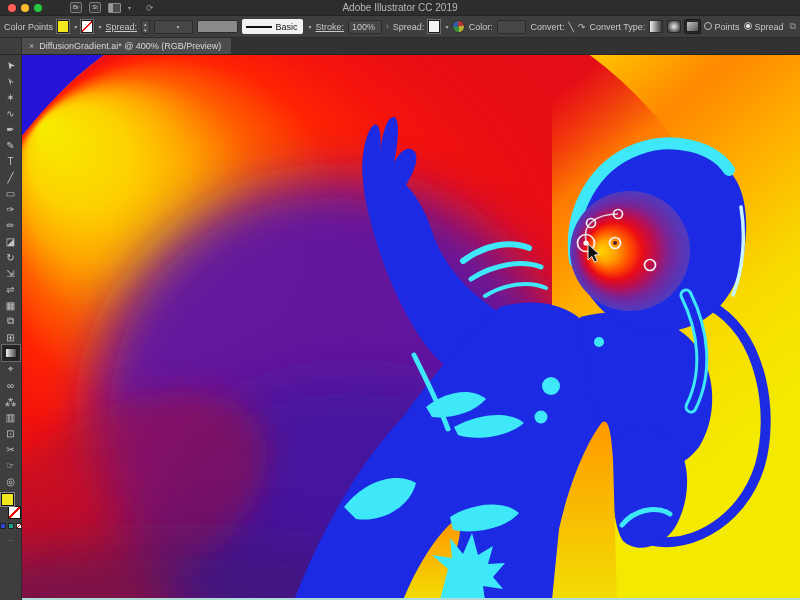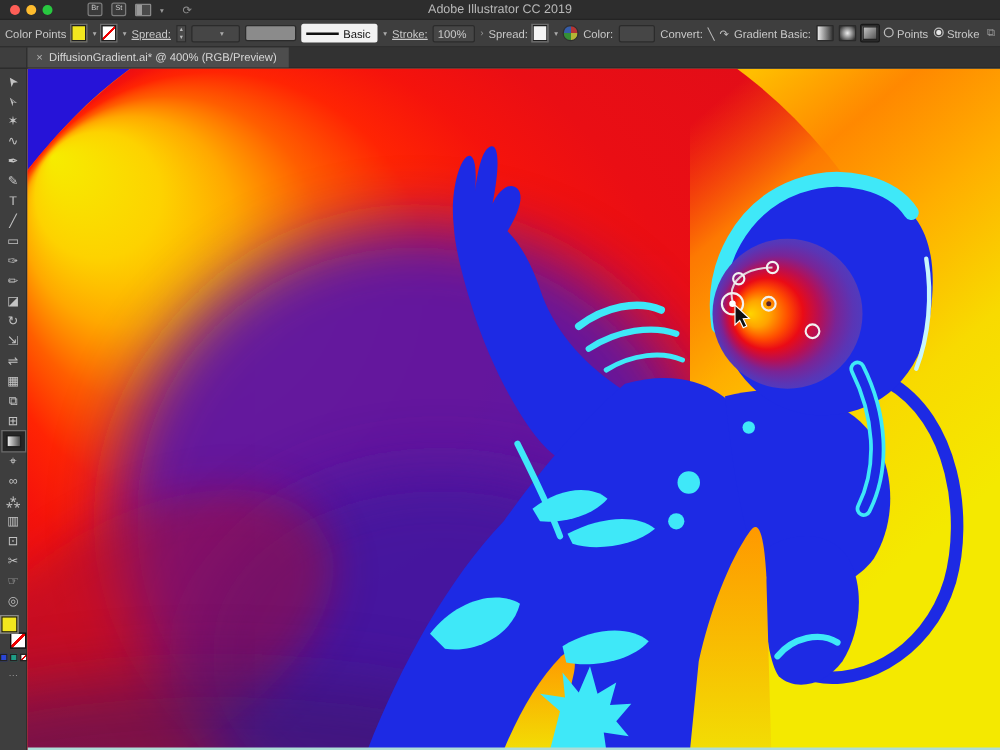--- a/index.html
+++ b/index.html
@@ -131,31 +131,31 @@
   <span class="sep-arrow">›</span>
   <span class="cb-label">Spread:</span>
   <span class="swatch" style="background:#f4f4f4"></span>
   <span class="chev">▾</span>
   <span class="recolor"></span>
   <span class="cb-label">Color:</span>
   <div class="ddark" style="width:30px"></div>
   <span class="cb-label">Convert:</span>
   <span style="font-size:9px;color:#c0c0c0">╲</span>
   <span style="font-size:9px;color:#c0c0c0">↷</span>
-  <span class="cb-label">Gradient Basic:</span>
+  <span class="cb-label">Convert Type:</span>
   <span class="gt-btn gt-linear"></span>
   <span class="gt-btn gt-radial"></span>
   <span class="gt-btn gt-free active"></span>
   <span class="radio">
     <span class="rdot"></span>
     <span>Points</span>
   </span>
   <span class="radio">
     <span class="rdot on"></span>
-    <span>Stroke</span>
+    <span>Spread</span>
   </span>
   <span class="cb-right-icon">⧉</span>
 </div>
 
 <div class="tabbar">
   <div class="tabstub"></div>
   <div class="doctab">
     <span class="tabclose">×</span>
     <span>DiffusionGradient.ai* @ 400% (RGB/Preview)</span>
   </div>

